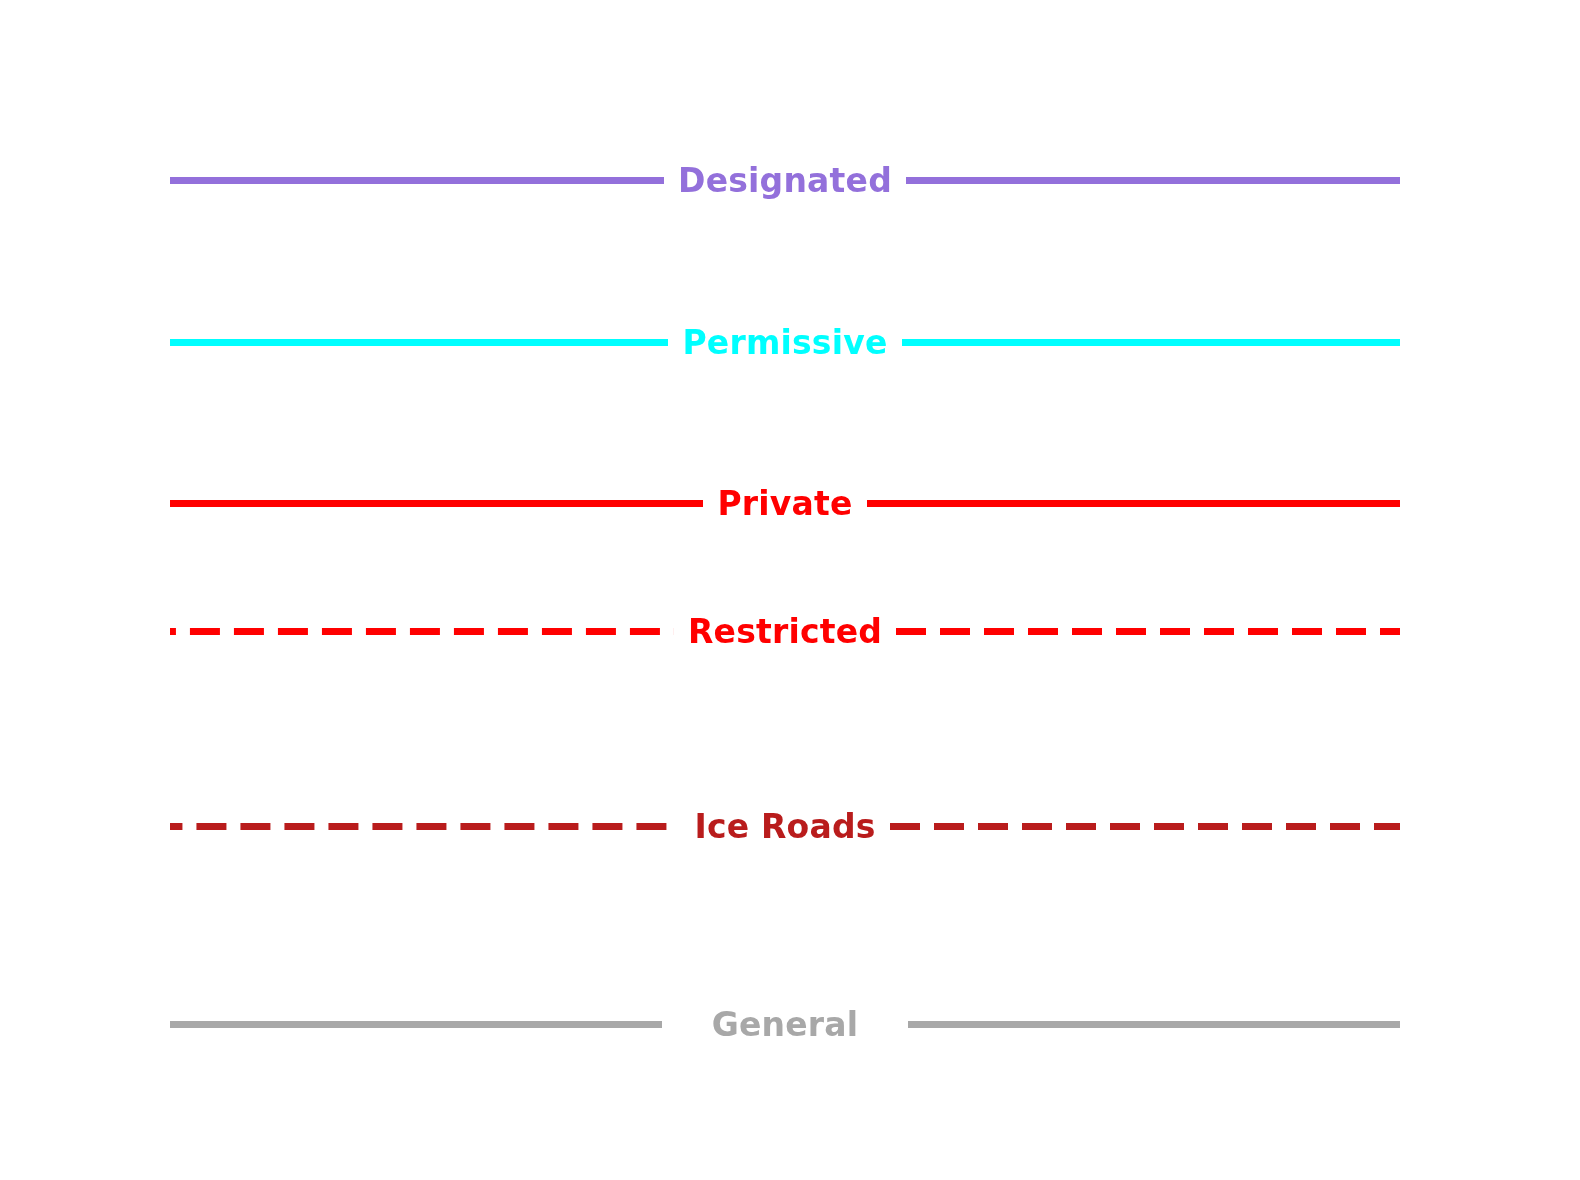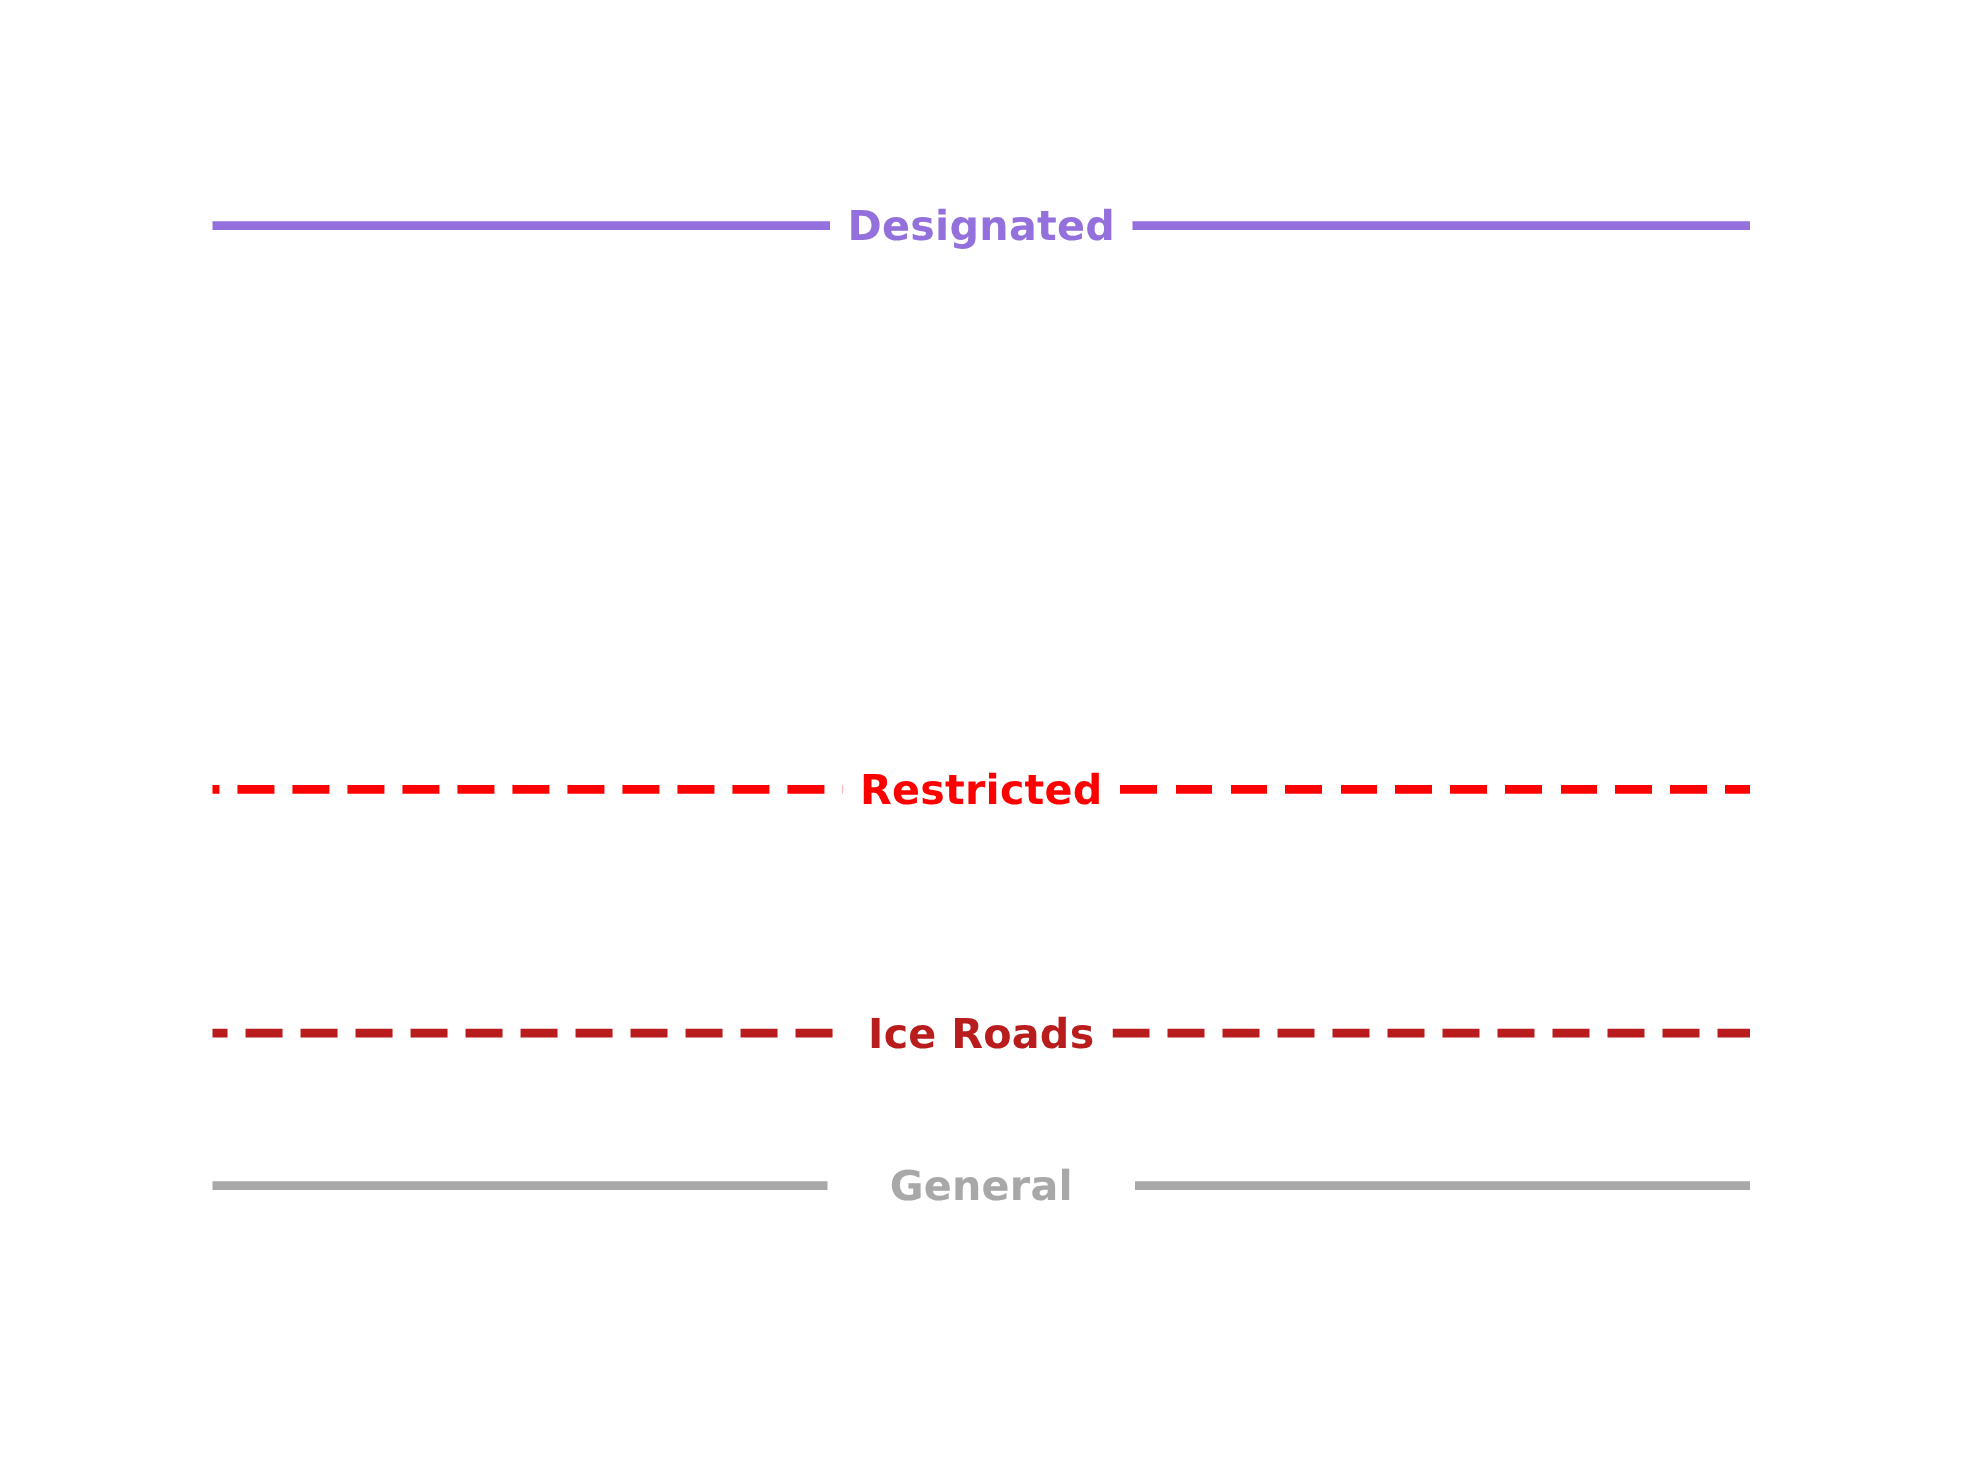--- a/index.html
+++ b/index.html
@@ -79,38 +79,56 @@
     padding: 0 14px;
     letter-spacing: 0.2px;
   }
 
   
   .row-0 { top: 150px; }
   .row-1 { top: 312px; }
   .row-2 { top: 473px; }
   .row-3 { top: 601px; }
   .row-4 { top: 796px; }
-  .row-5 { top: 918px; gap: 36px; }
+  .row-5 { top: 994px; gap: 36px; }
 </style>
 </head>
 <body>
 
 <div id="legend-canvas">
 
   <div class="legend-row row-0" style="color:#9370DB">
     <span class="legend-line solid">
         <span class="stroke"></span>
       </span>
     <span class="legend-label">Designated</span>
     <span class="legend-line solid">
         <span class="stroke"></span>
       </span>
   </div>
 
+  <div class="legend-row row-1" style="color:#00FFFF">
+    <span class="legend-line solid">
+        <span class="stroke"></span>
+      </span>
+    <span class="legend-label">Permissive</span>
+    <span class="legend-line solid">
+        <span class="stroke"></span>
+      </span>
+  </div>
 
+  <div class="legend-row row-2" style="color:#FF0000">
+    <span class="legend-line solid">
+        <span class="stroke"></span>
+      </span>
+    <span class="legend-label">Private</span>
+    <span class="legend-line solid">
+        <span class="stroke"></span>
+      </span>
+  </div>
 
   <div class="legend-row row-3" style="color:#FF0000">
     <span class="legend-line dashed align-right">
         <span class="stroke"></span>
       </span>
     <span class="legend-label">Restricted</span>
     <span class="legend-line dashed">
         <span class="stroke"></span>
       </span>
   </div>

